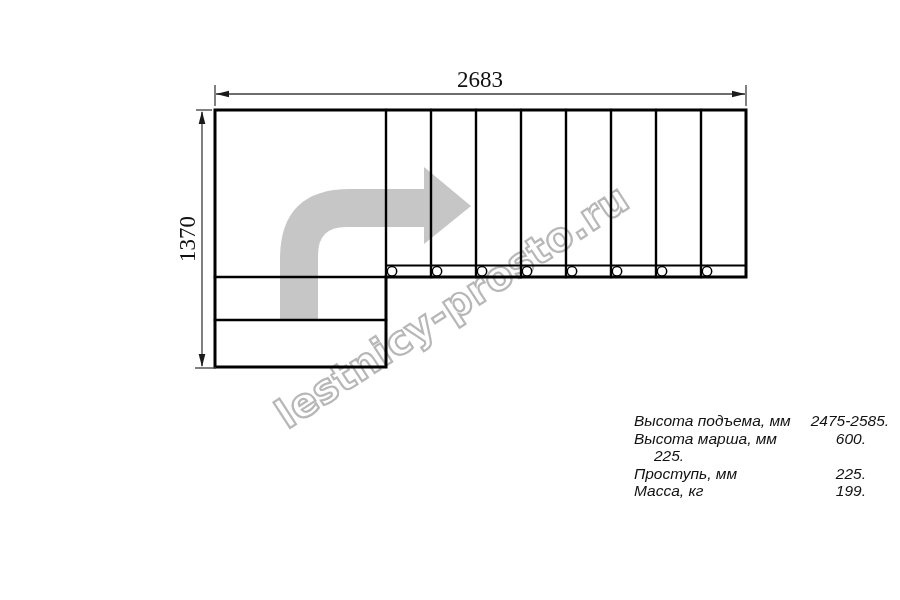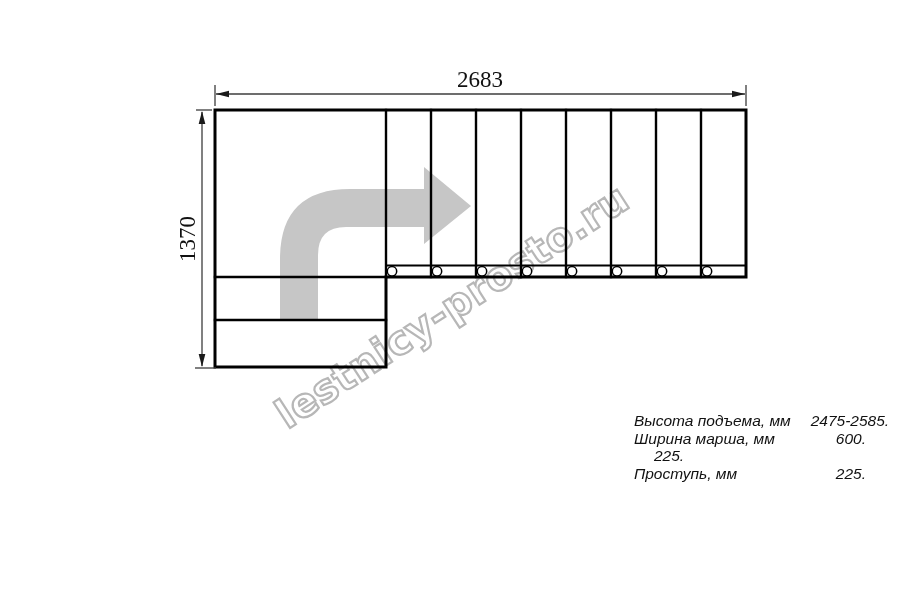--- a/index.html
+++ b/index.html
@@ -84,25 +84,29 @@
       <text x="187" y="239" transform="rotate(-90 187 239)" text-anchor="middle" dominant-baseline="central" font-family="Liberation Serif, serif" font-size="23" fill="#111111">1370</text>
     </g>
   </svg>
 
   <div class="spec-table">
     <div class="spec-row">
       <span class="spec-label">Высота подъема, мм</span>
       <span class="spec-value">2475-2585.</span>
     </div>
     <div class="spec-row">
-      <span class="spec-label">Ширина марша, мм</span>
+      <span class="spec-label">Высота марша, мм</span>
       <span class="spec-value">600.</span>
     </div>
     <div class="spec-row">
       <span class="spec-value">225.</span>
     </div>
     <div class="spec-row">
       <span class="spec-label">Проступь, мм</span>
       <span class="spec-value">225.</span>
     </div>
+    <div class="spec-row">
+      <span class="spec-label">Масса, кг</span>
+      <span class="spec-value">199.</span>
+    </div>
   </div>
 
 </div>
 
 </body></html>

